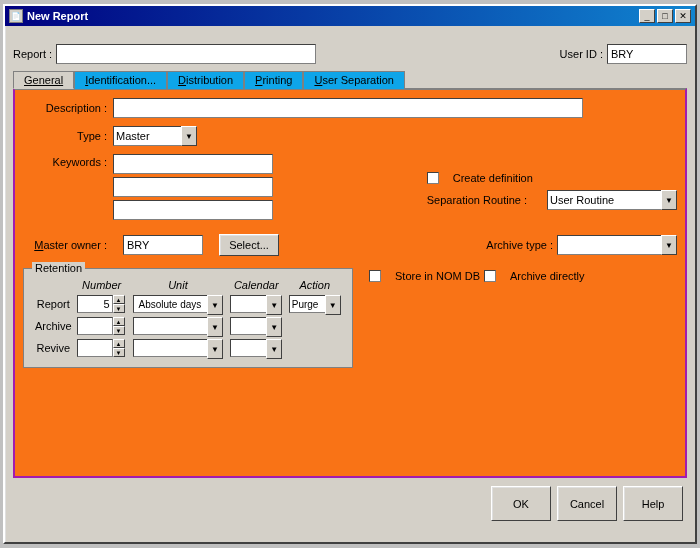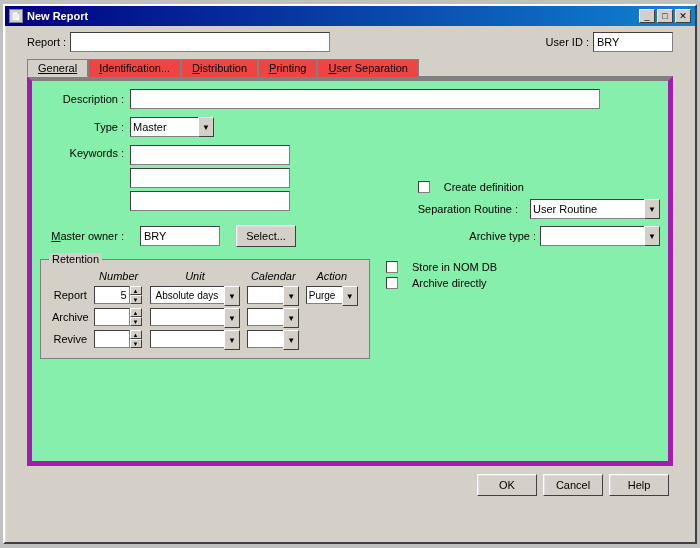--- a/index.html
+++ b/index.html
@@ -63,21 +63,22 @@
       border-right-color: #404040;
       border-bottom-color: #404040;
       display: flex;
       align-items: center;
       justify-content: center;
       font-size: 9px;
       cursor: pointer;
       color: #000;
     }
     .content {
-      padding: 6px 22px;
+      padding: 6px 8px;
+      margin-top: 12px;
     }
     .top-bar {
       display: flex;
       align-items: center;
       justify-content: space-between;
       margin-bottom: 6px;
     }
     .top-left {
       display: flex;
       align-items: center;
@@ -110,37 +111,37 @@
     }
     .tabs {
       display: flex;
       gap: 0;
       margin-bottom: 0;
     }
     .tab {
       padding: 2px 10px;
       border: 1px solid #808080;
       border-bottom: none;
-      background: #ef4444;
+      background: #0ea5e9;
       cursor: pointer;
       font-size: 11px;
       position: relative;
       top: 1px;
     }
     .tab.active {
       background: #d4d0c8;
       border-bottom: 1px solid #d4d0c8;
       z-index: 1;
       font-weight: normal;
       text-decoration: underline;
     }
     .tab-content {
-      border: 5px solid #a21caf;
+      border: 2px solid #a21caf;
       border-top-color: #808080;
-      background: #86efac;
+      background: #f97316;
       padding: 8px;
       min-height: 390px;
     }
     .form-row {
       display: flex;
       align-items: center;
       margin-bottom: 8px;
     }
     .form-label {
       width: 90px;
@@ -214,21 +215,21 @@
       border-top-color: #404040;
       border-left-color: #404040;
       background: #fff;
       appearance: none;
       -webkit-appearance: none;
       cursor: pointer;
     }
     .sep-routine-row {
       display: flex;
       align-items: center;
-      gap: 8px;
+      gap: 16px;
     }
     .sep-select {
       width: 130px;
     }
     .master-row {
       display: flex;
       align-items: center;
       margin-bottom: 8px;
     }
     .master-input {
@@ -342,32 +343,31 @@
     }
     .bottom-buttons {
       display: flex;
       justify-content: flex-end;
       gap: 6px;
       margin-top: 8px;
       padding-right: 4px;
     }
     .bottom-btn {
       width: 60px;
-      height: 22px;
+      height: 35px;
     }
     .right-checkboxes {
       display: flex;
-      flex-direction: column;
       gap: 4px;
       margin-top: 6px;
     }
     .middle-row {
       display: flex;
       justify-content: space-between;
-      align-items: flex-end;
+      align-items: center;
       margin-bottom: 6px;
     }
   </style>
 </head>
 <body>
 
 <div class="window">
 
   <div class="title-bar">
     <div class="title-bar-left">

